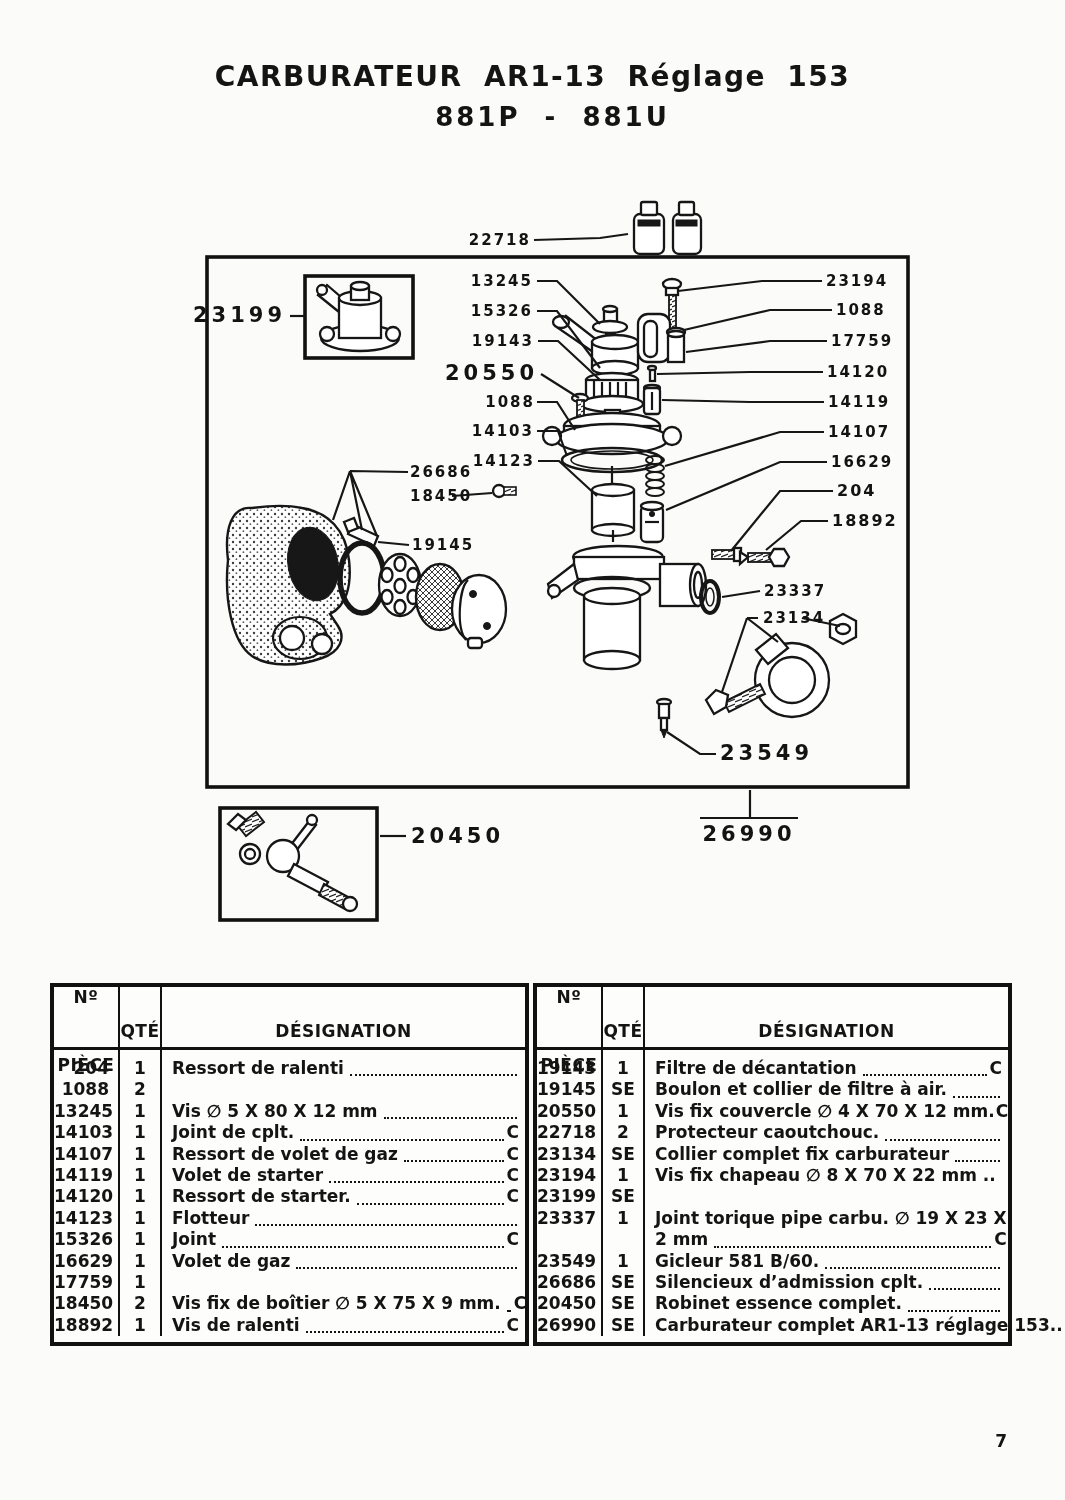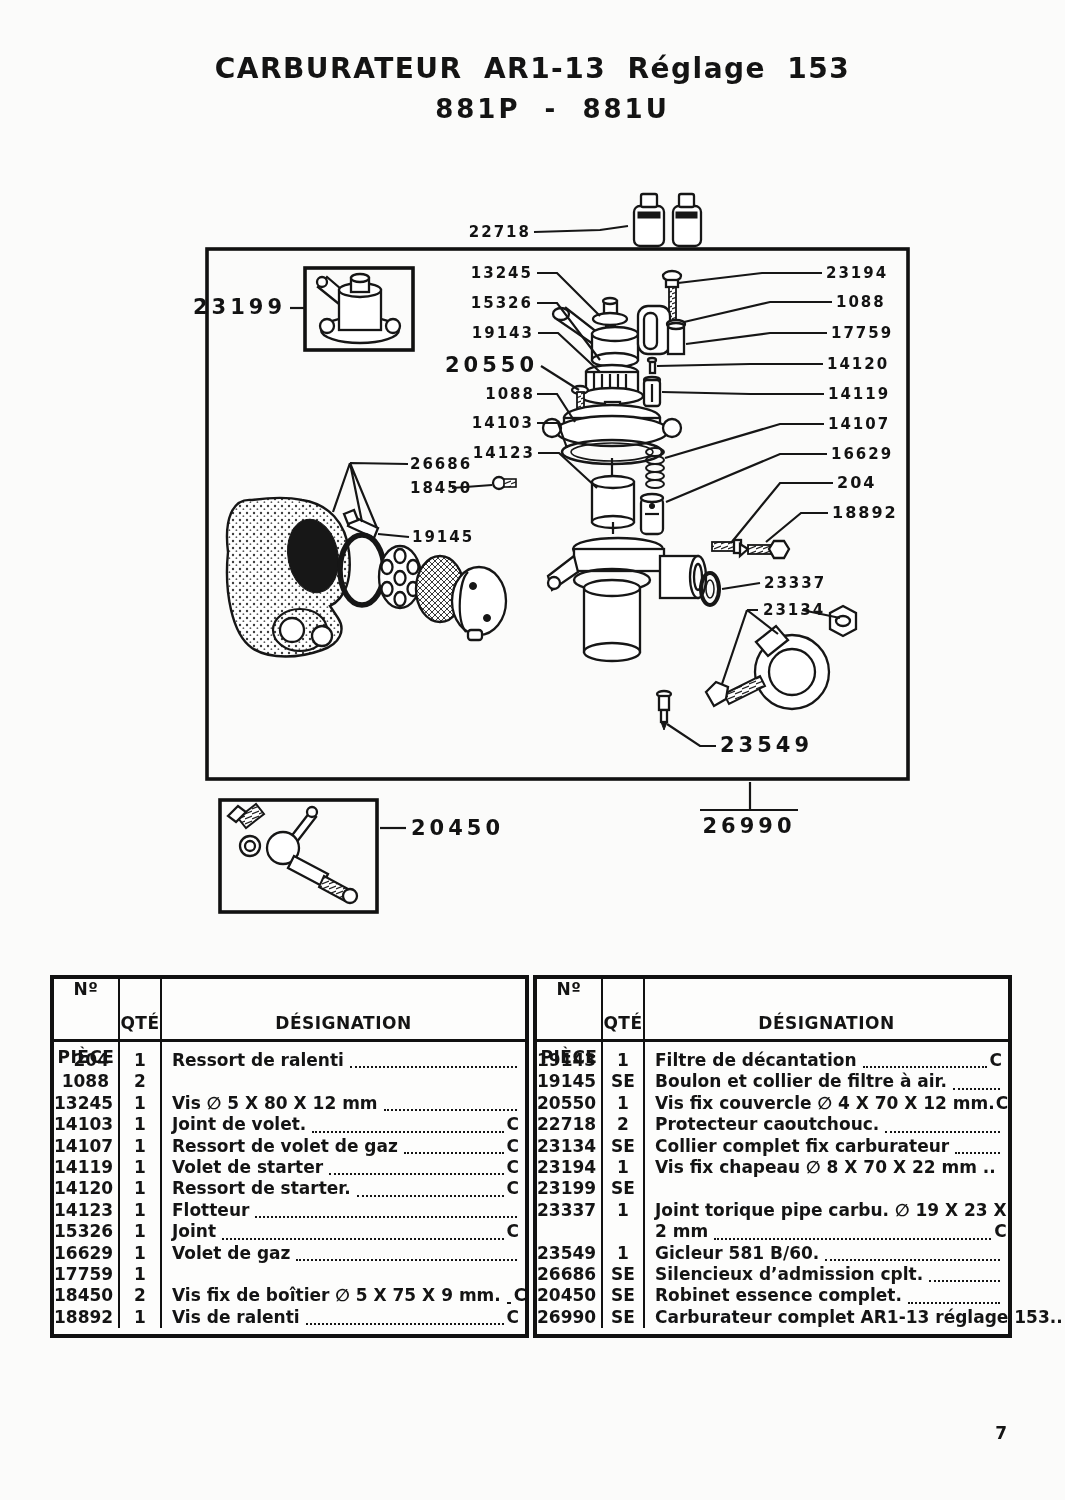--- a/index.html
+++ b/index.html
@@ -1,18 +1,18 @@
 <!DOCTYPE html>
 <html><head>
 <meta charset="utf-8">
 <style>
   html,body{margin:0;padding:0;}
   body{width:1065px;height:1500px;background:#fbfbfa;position:relative;
        font-family:"DejaVu Sans","Liberation Sans",sans-serif;color:#141414;}
-  .page{position:absolute;inset:0;overflow:hidden;}
+  .page{position:absolute;inset:0;overflow:hidden;margin-top:8px;}
 
   
   .title{position:absolute;top:52px;left:0;width:100%;text-align:center;
          font-size:28px;font-weight:bold;letter-spacing:1.5px;word-spacing:10px;}
   .subtitle{position:absolute;top:94px;left:0;width:100%;text-align:center;
          font-size:26px;font-weight:bold;letter-spacing:3px;word-spacing:12px;padding-left:20px;}
 
   
   svg#diagram{position:absolute;top:180px;left:0;}
   svg#diagram .ln{fill:none;stroke:#161616;stroke-width:2.2;}
@@ -338,21 +338,21 @@
                 <span>Vis ∅ 5 X 80 X 12 mm</span>
                 <span class="dots"></span>
               </div>
             </div>
           </div>
           <div class="tr">
             <div class="td no">14103</div>
             <div class="td qty">1</div>
             <div class="td des">
               <div class="desline">
-                <span>Joint de volet.</span>
+                <span>Joint de cplt.</span>
                 <span class="dots"></span>
                 <span class="suf">C</span>
               </div>
             </div>
           </div>
           <div class="tr">
             <div class="td no">14107</div>
             <div class="td qty">1</div>
             <div class="td des">
               <div class="desline">

